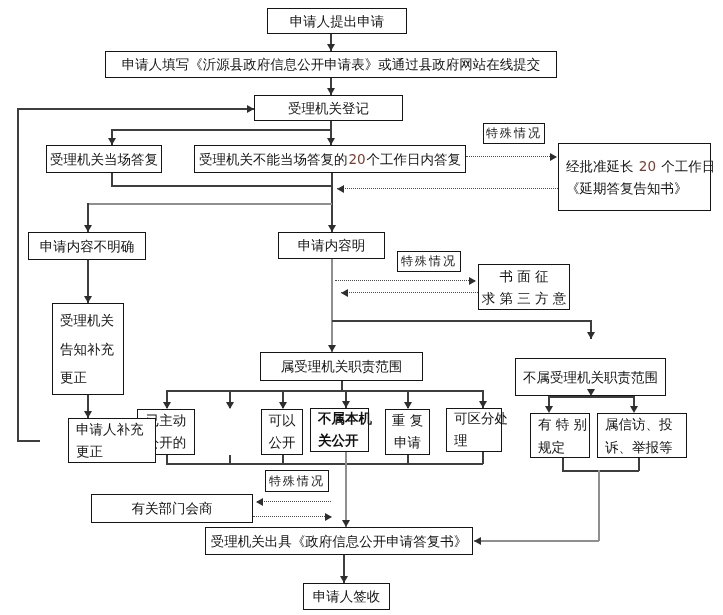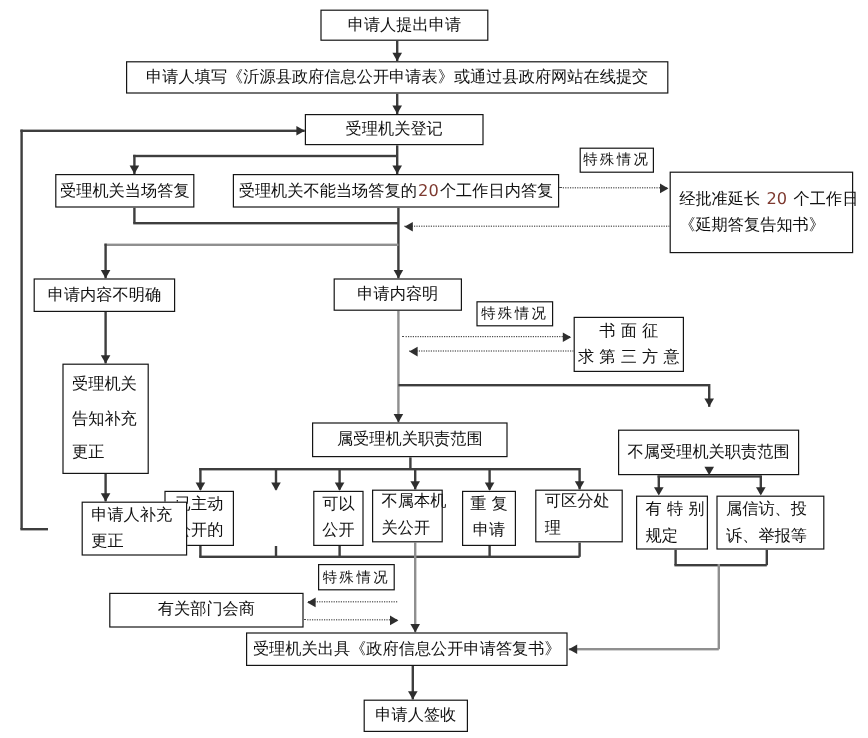--- a/index.html
+++ b/index.html
@@ -119,29 +119,29 @@
       <div><span>不属受理机关职责范围</span></div>
     </div>
     <div class="node center" style="left: 137px; top: 409px; width: 58px; height: 46px; line-height: 1.6;">
       <div><span>已主动</span></div>
       <div><span>公开的</span></div>
     </div>
     <div class="node center" style="left: 261px; top: 409px; width: 42px; height: 46px; line-height: 1.6;">
       <div><span>可以</span></div>
       <div><span>公开</span></div>
     </div>
-    <div class="node left" style="left: 310px; top: 408px; width: 59px; height: 44px; line-height: 1.6;">
+    <div class="node left" style="left: 310px; top: 408px; width: 59px; height: 44px; line-height: 1.6; font-weight: bold;">
       <div><span>不属本机</span></div>
       <div><span>关公开</span></div>
     </div>
     <div class="node center" style="left: 385px; top: 409px; width: 45px; height: 46px; line-height: 1.6;">
       <div><span>重 复</span></div>
       <div><span>申请</span></div>
     </div>
-    <div class="node left" style="left: 446px; top: 408px; width: 73px; height: 44px; line-height: 1.6;">
+    <div class="node left" style="left: 446px; top: 408px; width: 56px; height: 44px; line-height: 1.6;">
       <div><span>可区分处</span></div>
       <div><span>理</span></div>
     </div>
     <div class="node left" style="left: 530px; top: 413px; width: 60px; height: 45px; line-height: 1.65;">
       <div><span>有 特 别</span></div>
       <div><span>规定</span></div>
     </div>
     <div class="node left" style="left: 597px; top: 413px; width: 90px; height: 45px; line-height: 1.65;">
       <div><span>属信访、投</span></div>
       <div><span>诉、举报等</span></div>

